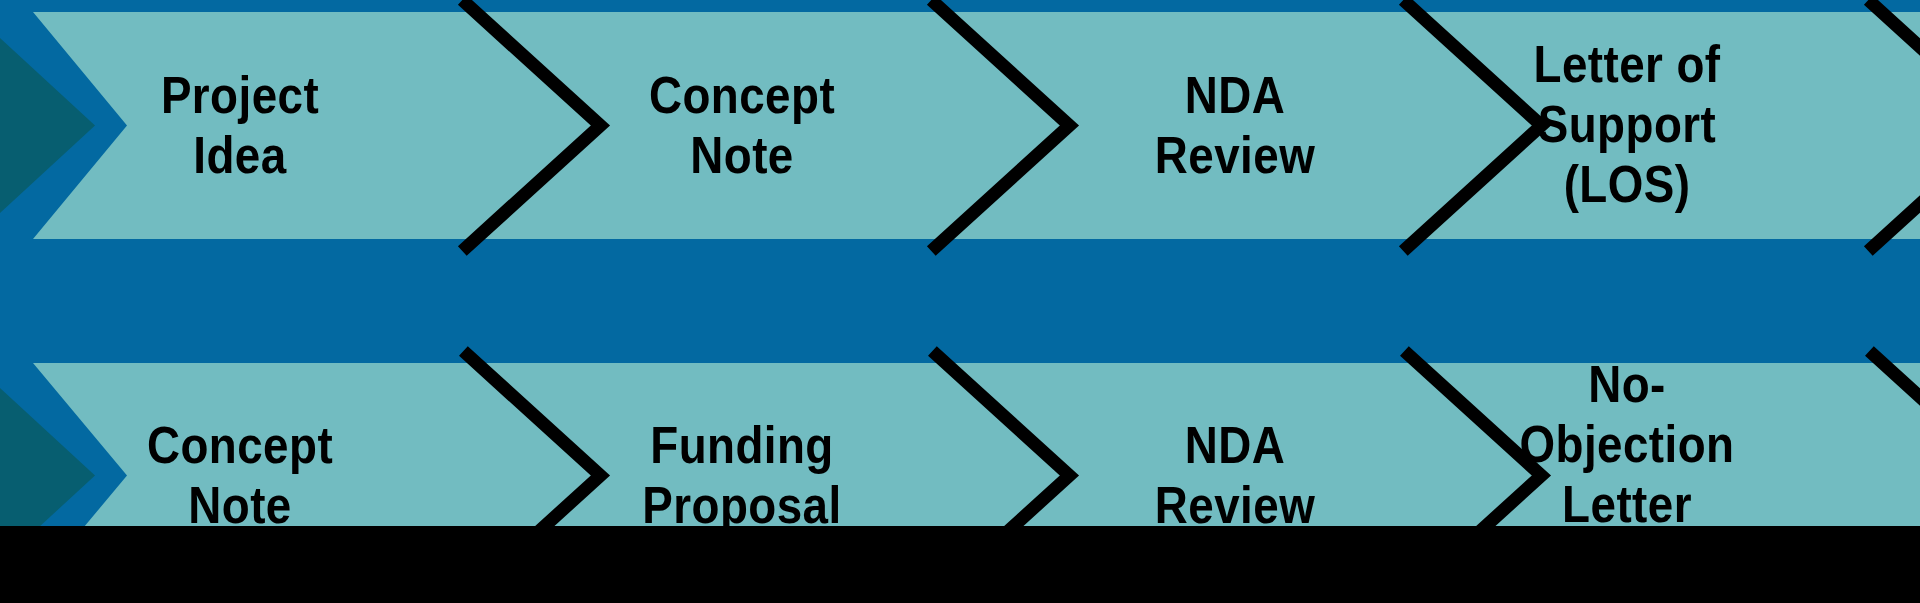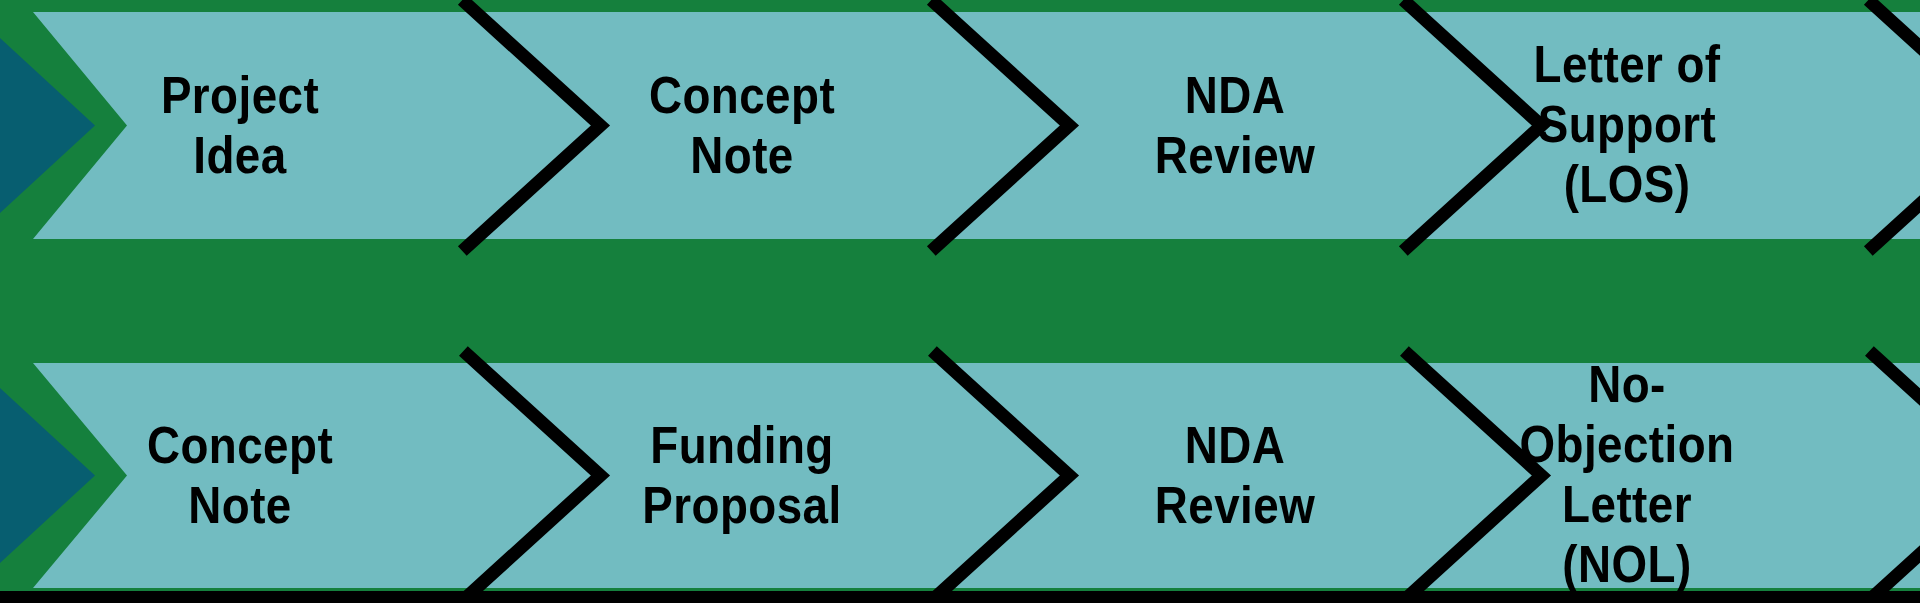--- a/index.html
+++ b/index.html
@@ -3,22 +3,22 @@
 <meta charset="utf-8">
 <style>
   html, body {
     margin: 0;
     padding: 0;
     background: #000000;
   }
   .canvas {
     position: relative;
     width: 1920px;
-    height: 591px;
-    background: #15803d;
+    height: 526px;
+    background: #0369a1;
     overflow: hidden;
     font-family: "Liberation Sans", sans-serif;
   }
   .shapes {
     position: absolute;
     left: 0;
     top: 0;
     width: 1920px;
     height: 603px;
   }

